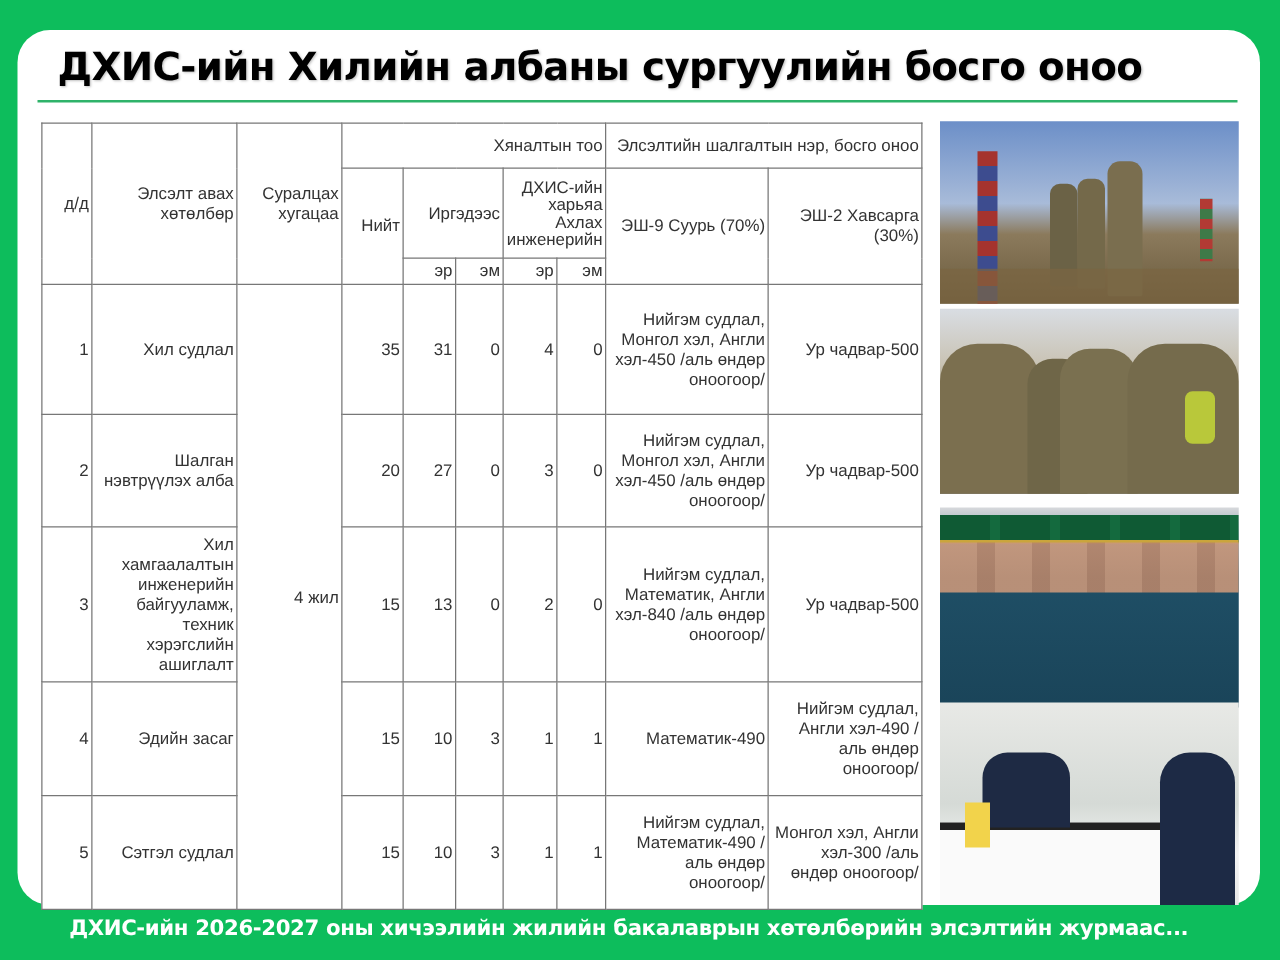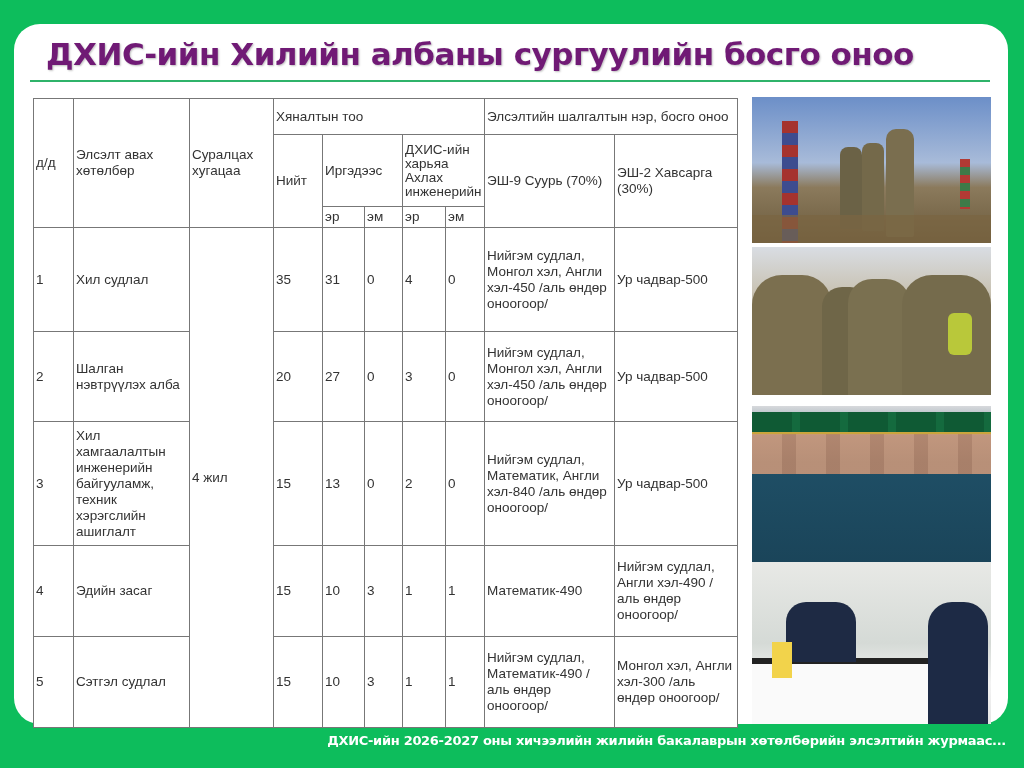--- a/index.html
+++ b/index.html
@@ -5,45 +5,45 @@
   * { box-sizing: border-box; margin: 0; padding: 0; }
   html, body { width: 1024px; height: 768px; overflow: hidden; }
   body { background: #0dbd5c; font-family: "Liberation Sans", sans-serif; position: relative; }
   .card {
     position: absolute; left: 14px; top: 24px; width: 994px; height: 700px;
     background: #ffffff; border-radius: 26px;
   }
   .title {
     position: absolute; left: 46px; top: 36px;
     font-family: "DejaVu Sans", sans-serif; font-weight: bold; font-size: 31px;
-    color: #701a75; letter-spacing: -0.5px; white-space: nowrap;
+    color: #000000; letter-spacing: -0.5px; white-space: nowrap;
     text-shadow: 1px 1px 2px rgba(0,0,0,0.25);
   }
   .title-rule {
     position: absolute; left: 30px; top: 80px; width: 960px; height: 2px; background: #2fb36a;
   }
   table.scores {
     position: absolute; left: 33px; top: 98px; width: 704px; height: 629px;
     border-collapse: collapse; table-layout: fixed; background: #fff;
     font-family: "Liberation Sans", sans-serif; font-size: 13.5px; color: #333;
   }
   table.scores td, table.scores th {
-    border: 1.3px solid #777; text-align: left; vertical-align: middle;
+    border: 1.3px solid #777; text-align: right; vertical-align: middle;
     font-weight: normal; line-height: 16px; padding: 0 2px;
   }
   .photos { position: absolute; left: 752px; top: 97px; width: 240px; }
   .photo { position: absolute; left: 0; width: 239px; overflow: hidden; }
   .p1 { top: 0; height: 146px; background: linear-gradient(180deg,#6c8fc8 0%,#a8bbd9 45%,#8b7a5c 62%,#6a5a3c 100%); }
   .p2 { top: 150px; height: 148px; background: linear-gradient(180deg,#d9dde3 0%,#c9c3b4 30%,#7d7458 60%,#5a523d 100%); }
   .p3 { top: 309px; height: 160px; background: linear-gradient(180deg,#d7d9dc 0%,#1f4f66 35%,#1a4459 100%); }
   .p4 { top: 465px; height: 162px; background: linear-gradient(180deg,#e8e9e6 0%,#d5dad6 50%,#f3f3f3 75%,#e6e6e6 100%); }
   .shape { position: absolute; }
   .footer {
-    position: absolute; left: 0; top: 733px; width: 1024px; text-align: right; padding-right: 18px;
-    font-family: "DejaVu Sans", sans-serif; font-weight: bold; font-size: 13px; color: #ffffff;
+    position: absolute; left: 0; top: 733px; width: 1024px; text-align: center; padding-right: 18px;
+    font-family: "DejaVu Sans", sans-serif; font-weight: bold; font-size: 17px; color: #ffffff;
     letter-spacing: -0.3px; white-space: nowrap;
   }
 </style>
 </head>
 <body>
 
 <div class="card"></div>
 <div class="title">ДХИС-ийн Хилийн албаны сургуулийн босго оноо</div>
 <div class="title-rule"></div>
 

